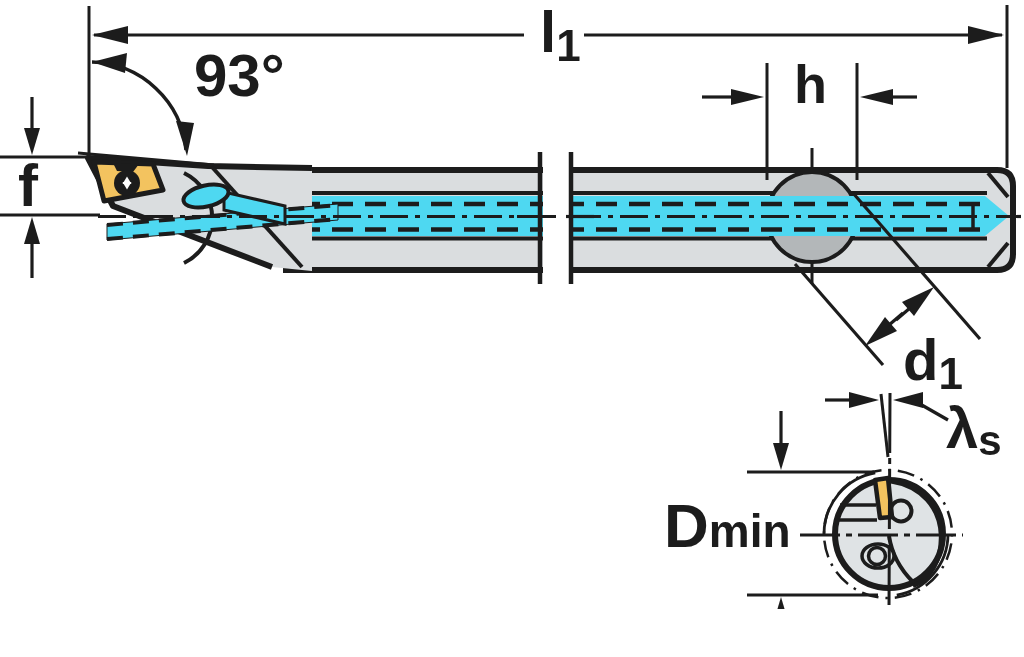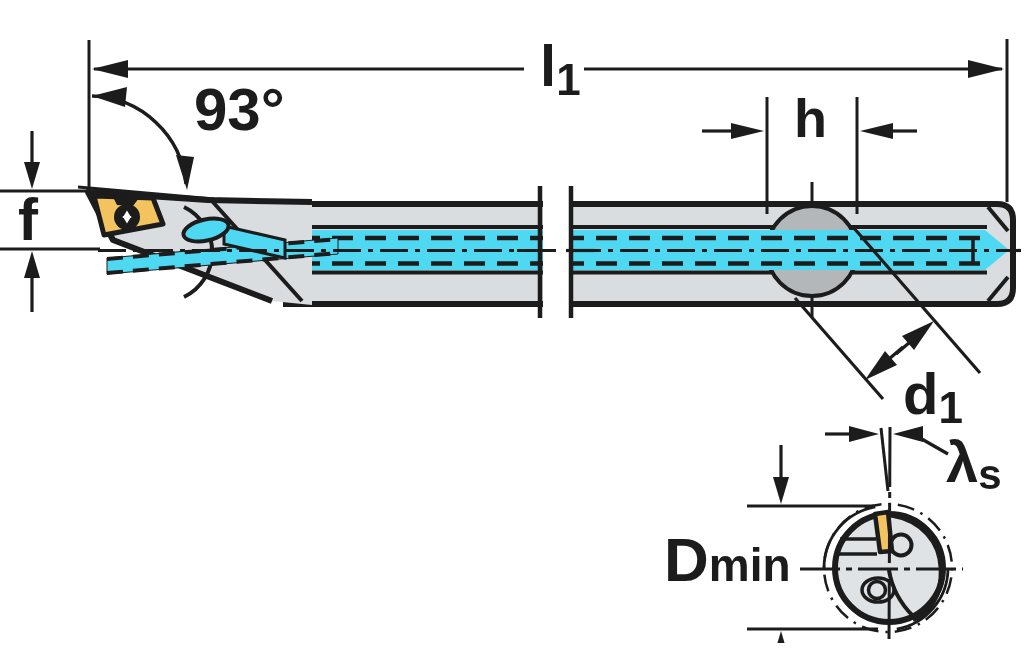--- a/index.html
+++ b/index.html
@@ -1,16 +1,16 @@
 <!DOCTYPE html>
 <html style="--outline: #1c1c1c; --paper: #ffffff; --body: #dadddf; --clamp: #b3b7b9; --coolant: #4ed8f1; --insert: #f3c35f; --endface: #dfe3e5;"><head>
 <meta charset="utf-8">
 <style>
   html,body{margin:0;padding:0;background:#fff;}
-  .stage{position:relative;width:1024px;height:609px;background:var(--paper);overflow:hidden;margin-top:34px;}
+  .stage{position:relative;width:1024px;height:609px;background:var(--paper);overflow:hidden;}
   svg{display:block;}
   .ln{stroke:var(--outline);fill:none;}
   .arr{fill:var(--outline);stroke:none;}
   .bodyfill{fill:var(--body);}
   .coolfill{fill:var(--coolant);}
   .clampfill{fill:var(--clamp);}
   .endfill{fill:var(--endface);}
   .insertfill{fill:var(--insert);}
   .white{fill:var(--paper);}
   text{font-family:"Liberation Sans",sans-serif;font-weight:700;fill:var(--outline);}

